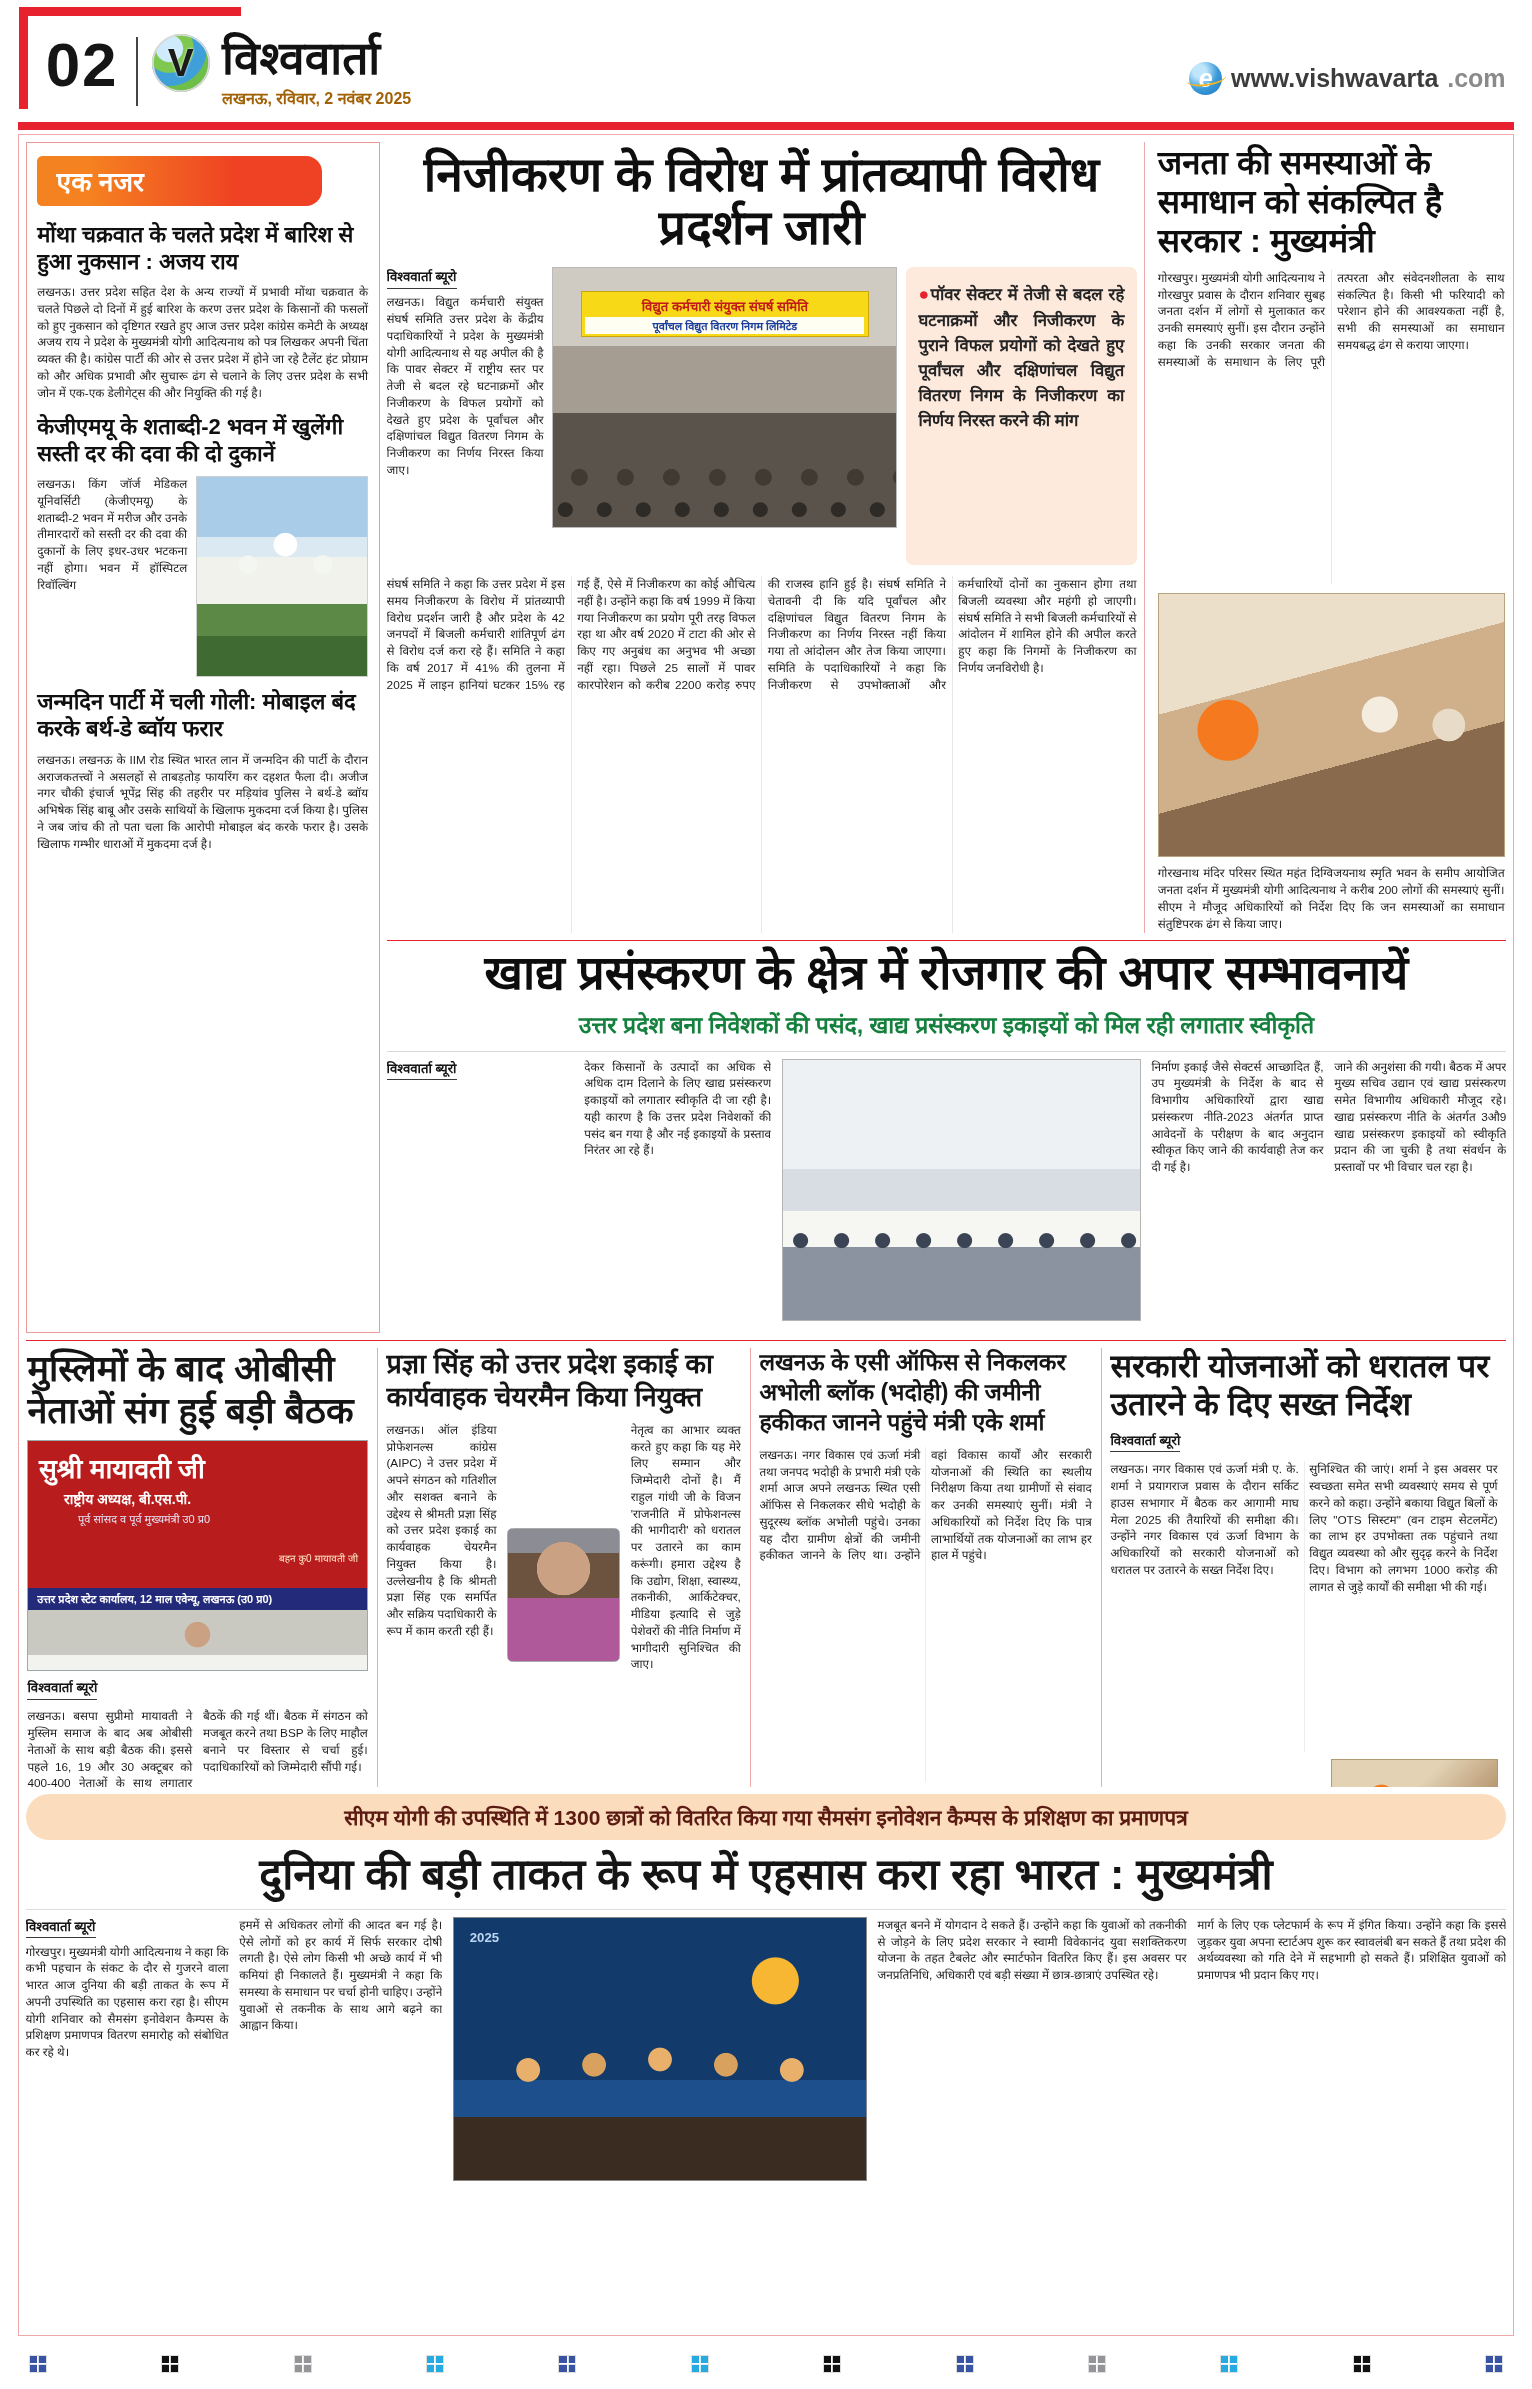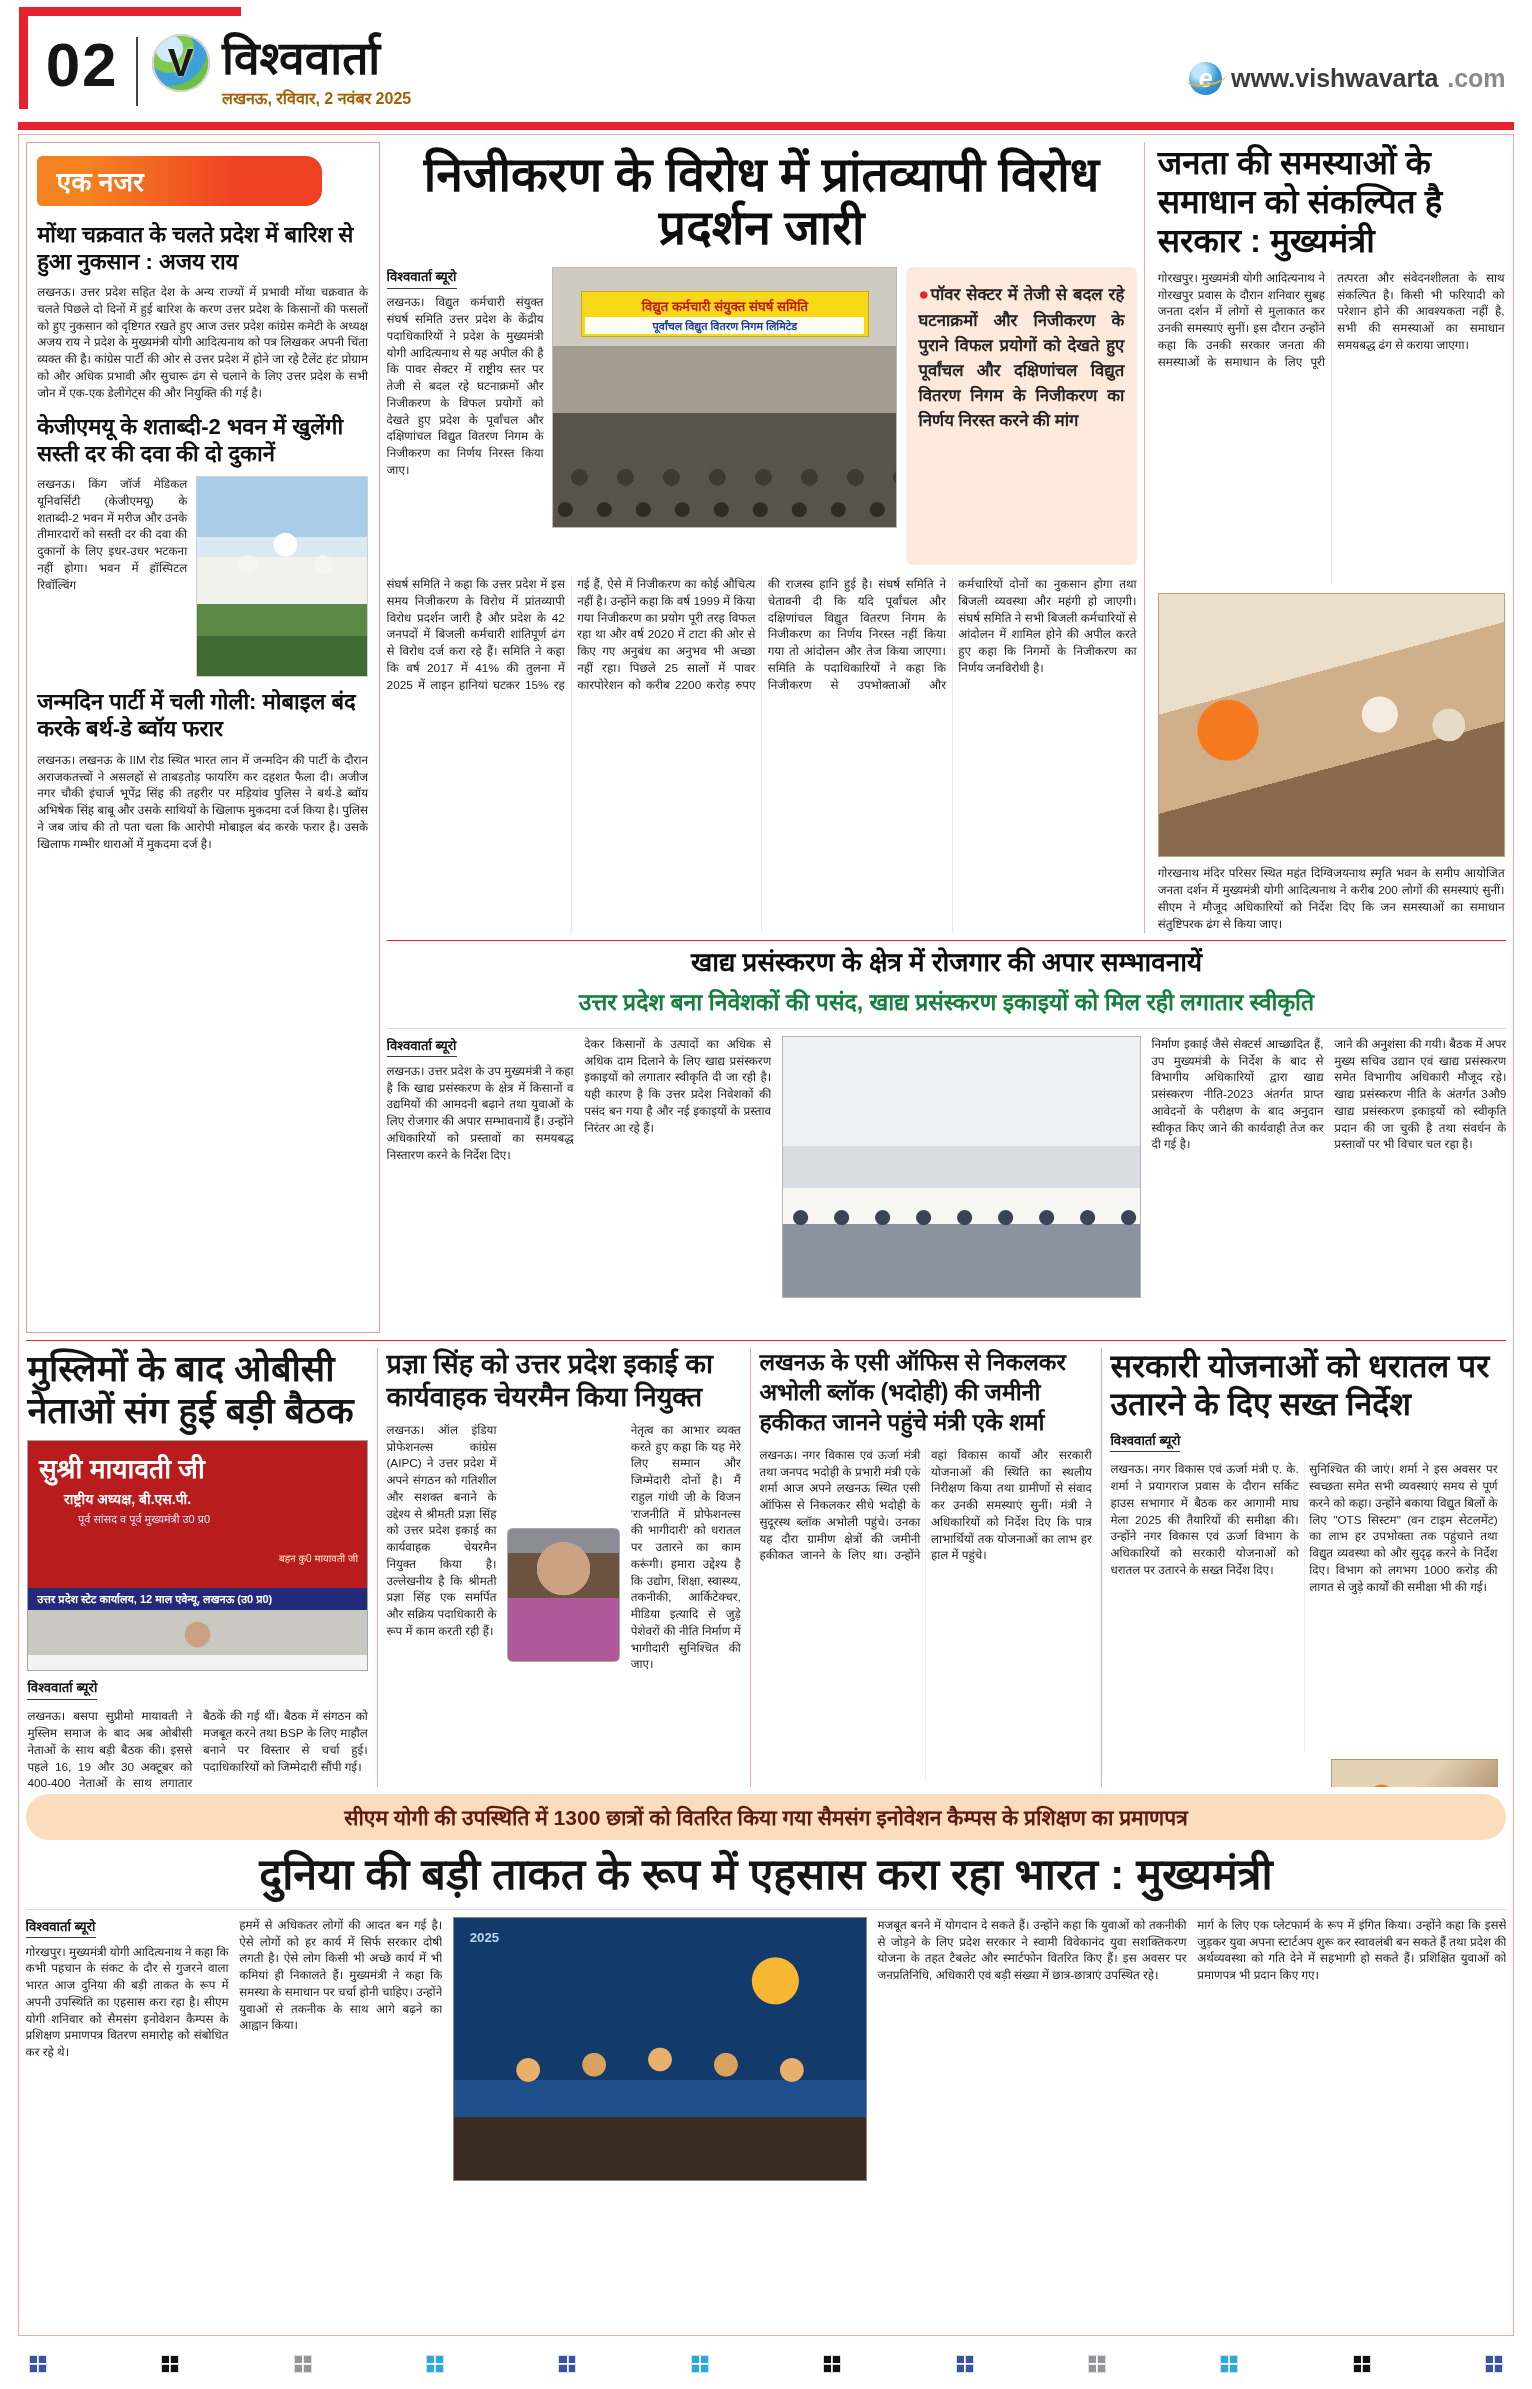--- a/index.html
+++ b/index.html
@@ -89,21 +89,21 @@
   .cm-photo { height:264px; border:0.9px solid #b9a27f;
      background:
        radial-gradient(circle at 20% 52%, #f57a1f 0 30px, rgba(0,0,0,0) 31px),
        radial-gradient(circle at 64% 46%, #f5ece0 0 17.6px, rgba(0,0,0,0) 18.5px),
        radial-gradient(circle at 84% 50%, #e8dcc8 0 16px, rgba(0,0,0,0) 16.7px),
        linear-gradient(165deg, #ecdfca 0 34%, #cfb08a 34% 62%, #8a6a4c 62% 100%); }
   .cm-body2 { margin-top:8.8px; height:114px; overflow:hidden; }
 
   
   .food-story { border-top:1.8px solid #e8212e; padding-top:7px; overflow:hidden; flex:1; }
-  .food-headline { text-align:center; font-size:26px; font-weight:800; line-height:1.08; color:#0d0d0d; }
+  .food-headline { text-align:center; font-size:47px; font-weight:800; line-height:1.08; color:#0d0d0d; }
   .food-subhead { text-align:center; font-size:23px; font-weight:700; margin:8.8px 0 10.6px; color:#15803d; }
   .food-row { display:flex; gap:10.6px; border-top:0.9px solid #d9d9d9; padding-top:7px; }
   .food-col { width:187px; flex:0 0 auto; overflow:hidden; height:264px; }
   .food-photo { width:359px; flex:0 0 auto; height:262px; border:0.9px solid #b5b5b5;
      background:
        repeating-radial-gradient(circle at 17.6px 10.6px, #3b4454 0 7px, rgba(0,0,0,0) 8px 100%) 0 72%/41px 23px repeat-x,
        linear-gradient(#eef1f4 0 42%, #d7dde2 42% 58%, #f6f6f3 58% 72%, #8b93a0 72% 100%); }
   .food-col.last, .food-col.l4 { flex:1; }
 
   
@@ -255,21 +255,20 @@
             <div class="cm-body2 body-text">गोरखनाथ मंदिर परिसर स्थित महंत दिग्विजयनाथ स्मृति भवन के समीप आयोजित जनता दर्शन में मुख्यमंत्री योगी आदित्यनाथ ने करीब 200 लोगों की समस्याएं सुनीं। सीएम ने मौजूद अधिकारियों को निर्देश दिए कि जन समस्याओं का समाधान संतुष्टिपरक ढंग से किया जाए।</div>
           </section>
         </div>
 
         <section class="food-story">
           <h2 class="food-headline">खाद्य प्रसंस्करण के क्षेत्र में रोजगार की अपार सम्भावनायें</h2>
           <div class="food-subhead">उत्तर प्रदेश बना निवेशकों की पसंद, खाद्य प्रसंस्करण इकाइयों को मिल रही लगातार स्वीकृति</div>
           <div class="food-row">
             <div class="food-col">
               <span class="byline">विश्ववार्ता ब्यूरो</span>
-              <div class="body-text">लखनऊ। उत्तर प्रदेश के उप मुख्यमंत्री ने कहा है कि खाद्य प्रसंस्करण के क्षेत्र में किसानों व उद्यमियों की आमदनी बढ़ाने तथा युवाओं के लिए रोजगार की अपार सम्भावनायें हैं। उन्होंने अधिकारियों को प्रस्तावों का समयबद्ध निस्तारण करने के निर्देश दिए।</div>
             </div>
             <div class="food-col body-text">देकर किसानों के उत्पादों का अधिक से अधिक दाम दिलाने के लिए खाद्य प्रसंस्करण इकाइयों को लगातार स्वीकृति दी जा रही है। यही कारण है कि उत्तर प्रदेश निवेशकों की पसंद बन गया है और नई इकाइयों के प्रस्ताव निरंतर आ रहे हैं।</div>
             <div class="food-photo"></div>
             <div class="food-col l4 body-text">निर्माण इकाई जैसे सेक्टर्स आच्छादित हैं, उप मुख्यमंत्री के निर्देश के बाद से विभागीय अधिकारियों द्वारा खाद्य प्रसंस्करण नीति-2023 अंतर्गत प्राप्त आवेदनों के परीक्षण के बाद अनुदान स्वीकृत किए जाने की कार्यवाही तेज कर दी गई है।</div>
             <div class="food-col last body-text">जाने की अनुशंसा की गयी। बैठक में अपर मुख्य सचिव उद्यान एवं खाद्य प्रसंस्करण समेत विभागीय अधिकारी मौजूद रहे। खाद्य प्रसंस्करण नीति के अंतर्गत 3औ9 खाद्य प्रसंस्करण इकाइयों को स्वीकृति प्रदान की जा चुकी है तथा संवर्धन के प्रस्तावों पर भी विचार चल रहा है।</div>
           </div>
         </section>
       </div>
     </div>
 

